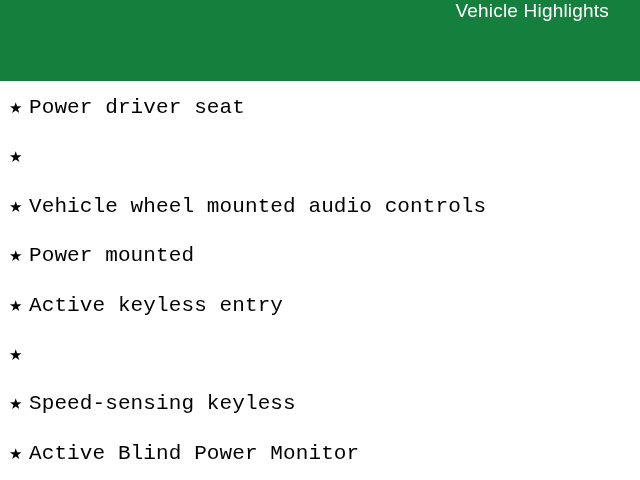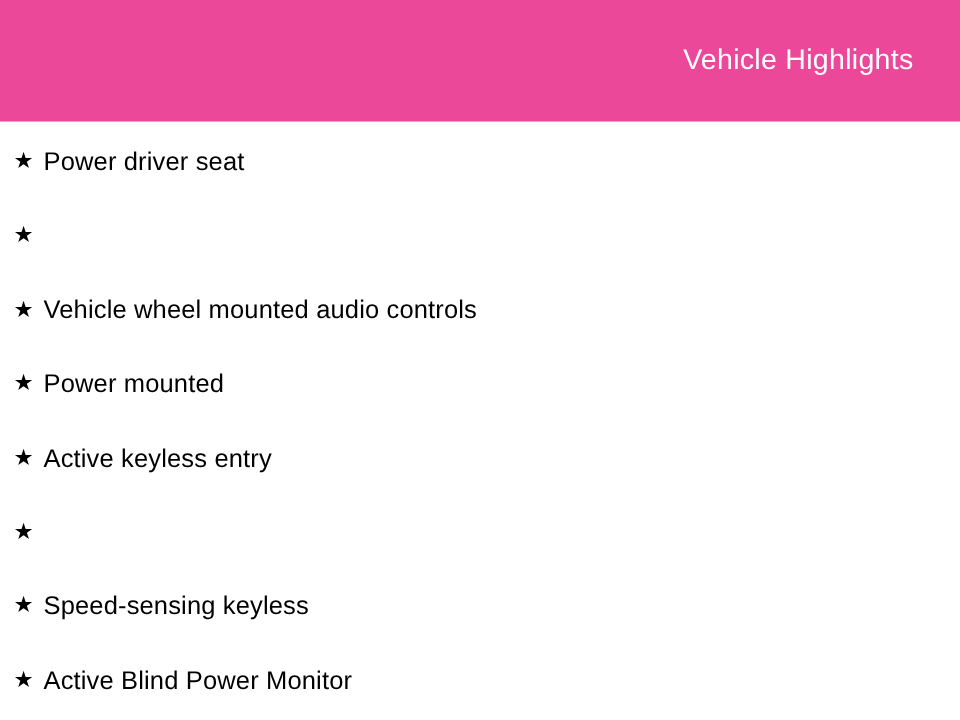--- a/index.html
+++ b/index.html
@@ -18,23 +18,23 @@
     width: 640px;
     height: 480px;
     background: #ffffff;
   }
   .header-bar {
     position: absolute;
     top: 0;
     left: 0;
     width: 640px;
     height: 81px;
-    background: #ec4899;
+    background: #15803d;
     display: flex;
-    align-items: center;
+    align-items: flex-start;
     justify-content: flex-end;
     box-sizing: border-box;
     padding-right: 31px;
   }
   .header-title {
     color: #ffffff;
     font-size: 19px;
     line-height: 22px;
     letter-spacing: 0.2px;
     white-space: nowrap;
@@ -58,24 +58,25 @@
     width: 20px;
     flex: 0 0 20px;
     color: #000000;
     font-size: 15px;
     line-height: 26px;
     text-align: left;
     user-select: none;
   }
   .feature-label {
     color: #000000;
-    font-size: 17px;
+    font-size: 21px;
     line-height: 26px;
     letter-spacing: 0.1px;
     white-space: nowrap;
+    font-family: Liberation Mono, monospace;
   }
 </style>
 </head>
 <body>
 
 <div class="page">
 
   <div class="header-bar">
     <div class="header-title">Vehicle Highlights</div>
   </div>

